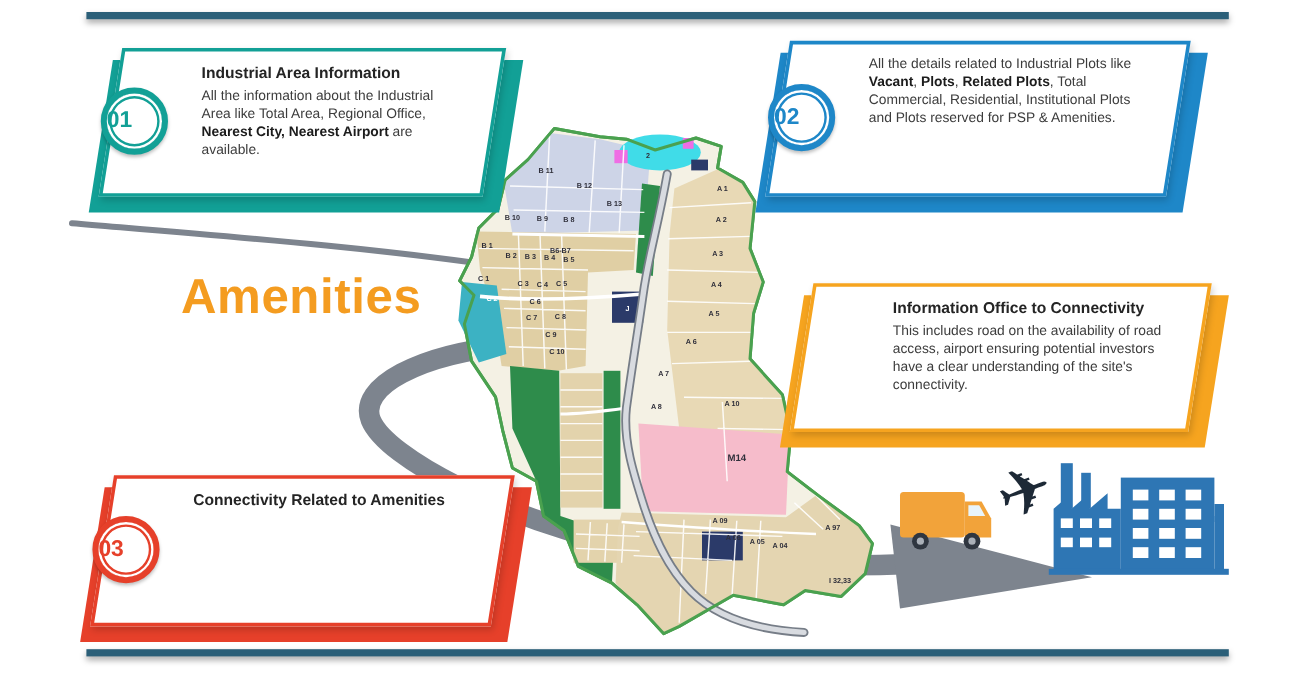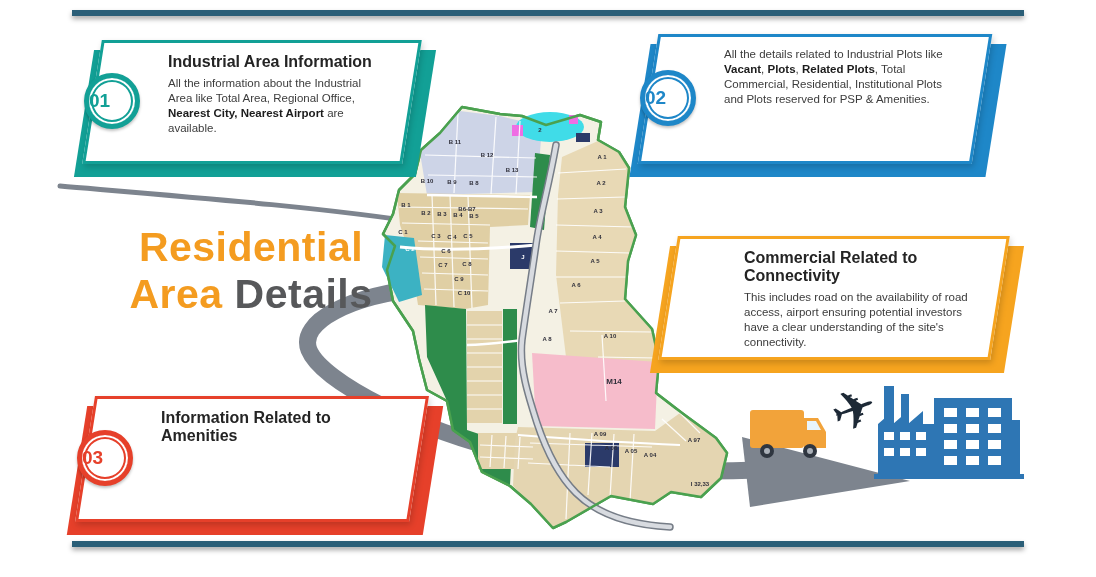--- a/index.html
+++ b/index.html
@@ -24,21 +24,21 @@
   .icons-layer{position:absolute;left:0;top:0;z-index:3;pointer-events:none}
 
   .callout{position:absolute;z-index:4;--c:#888}
   .co-back{position:absolute;left:-8px;right:-14px;top:10px;bottom:-13px;background:var(--c);transform:skewX(-9deg)}
   .co-main{position:absolute;inset:0;background:#fff;border:3px solid var(--c);transform:skewX(-9deg);box-shadow:2px 3px 6px rgba(0,0,0,.18)}
   .co-circle{position:absolute;left:-8px;top:50%;margin-top:-29px;width:56px;height:56px;border-radius:50%;
     background:#fff;border:5px solid var(--c);
     box-shadow:inset 0 0 0 2px #fff,inset 0 0 0 4px var(--c),0 2px 3px rgba(0,0,0,.25);
     display:flex;align-items:center;justify-content:flex-start;font-size:19px;font-weight:bold;color:var(--c);z-index:2}
   .co-text{position:absolute;left:76px;top:13px;right:30px;z-index:1}
-  .co-title{font-size:16px;font-weight:bold;color:#242424;margin-bottom:5px}
+  .co-title{font-size:13px;font-weight:bold;color:#242424;margin-bottom:5px}
   .co-body{font-size:11.5px;color:#3c3c3c;line-height:1.3}
   .co-body b{color:#1c1c1c}
 
   .c1{left:92px;top:40px;width:320px;height:124px}
   .c2{left:648px;top:34px;width:334px;height:130px}
   .c3{left:85px;top:396px;width:334px;height:126px}
   .c4{left:668px;top:236px;width:332px;height:124px}
 </style>
 </head>
 <body>
@@ -48,22 +48,21 @@
   <div class="bar top" style="--c: #2b5f78;"></div>
   <div class="bar bottom" style="--c: #2b5f78;"></div>
 
   <svg class="deco" width="1096" height="577" aria-hidden="true" style="--c: #7d848e;">
     <path d="M 60,186 C 190,197 320,207 430,224" stroke-width="5" stroke-linecap="round"></path>
     <path d="M 425,288 C 350,295 298,322 309,350 C 322,382 420,432 520,454 C 605,470 690,473 758,470" stroke-width="17" stroke-linecap="round"></path>
     <polygon points="742,437 910,481 750,507"></polygon>
   </svg>
 
   <div class="big-title">
-    <div><span class="o" style="--c: #f49c20;">Residential</span></div>
-    <div><span class="o" style="--c: #f49c20;">Area</span> <span class="g" style="--c: #57585a;">Details</span></div>
+    <div><span class="o" style="--c: #f49c20;">Amenities</span></div>
   </div>
 
   <div class="map-wrap">
     <svg id="map-svg" viewBox="0 0 370 440" width="370" height="440" aria-hidden="true" style="--boundary: #4aa14f; --base: #f4f1e4; --lavender: #cdd4e7; --tan: #e0cfa4; --beige: #e8d9b5; --teal: #3cb2c3; --navy: #2b3a69; --green: #2e8c4b; --pink: #f6bccb; --cyan: #40dce8; --magenta: #ef6de4; --roaddark: #767d87; --roadlight: #d8dbe0; --bottom: #e4d5b1; --column: #e3d3ac;">
       <g>
         <path d="M 92,12 L 130,19 L 152,21 L 176,30 L 210,20 L 231,27 L 228,45 L 249,57 L 259,73 L 255,112 L 266,140 L 258,166 L 255,204 L 282,234 L 289,266 L 286,298 L 312,318 L 346,343 L 357,358 L 351,383 L 331,402 L 301,397 L 283,409 L 241,401 L 196,427 L 183,433 L 161,409 L 140,391 L 112,377 L 100,347 L 83,335 L 77,306 L 57,295 L 49,264 L 43,236 L 23,206 L 17,175 L 25,151 L 13,139 L 23,119 L 29,95 L 45,79 L 51,55 L 70,38 Z" fill="var(--base)" stroke="var(--boundary)" stroke-width="2.5" stroke-linejoin="round"></path>
         <path d="M 50,58 L 90,16 L 130,21 L 172,31 L 167,97 L 57,100 Z" fill="var(--lavender)"></path>
         <path d="M 27,98 L 160,100 L 158,130 L 120,132 L 118,210 L 95,214 L 48,210 L 40,160 L 30,130 Z" fill="var(--tan)"></path>
         <path d="M 192,62 L 228,46 L 249,57 L 259,73 L 255,112 L 266,140 L 258,166 L 255,204 L 282,234 L 289,266 L 286,298 L 240,308 L 196,262 L 186,180 L 188,100 Z" fill="var(--beige)"></path>
         <path d="M 15,140 L 44,143 L 52,200 L 29,207 L 12,172 Z" fill="var(--teal)"></path>
@@ -213,26 +212,26 @@
     </div>
   </div>
 
   <div class="callout c3" style="--c: #e6402a;">
     <div class="co-back"></div>
     <div class="co-main"></div>
     <div class="co-circle">
         <span>03</span>
       </div>
     <div class="co-text">
-      <div class="co-title">Information Related to Amenities</div>
+      <div class="co-title">Connectivity Related to Amenities</div>
     </div>
   </div>
 
   <div class="callout c4" style="--c: #f6a41f;">
     <div class="co-back"></div>
     <div class="co-main"></div>
     <div class="co-text">
-      <div class="co-title">Commercial Related to Connectivity</div>
+      <div class="co-title">Information Office to Connectivity</div>
       <div class="co-body"><span>This includes road on the availability of road access, airport ensuring potential investors have a clear understanding of the site's connectivity.</span></div>
     </div>
   </div>
 
 </div>
 
 </body></html>

